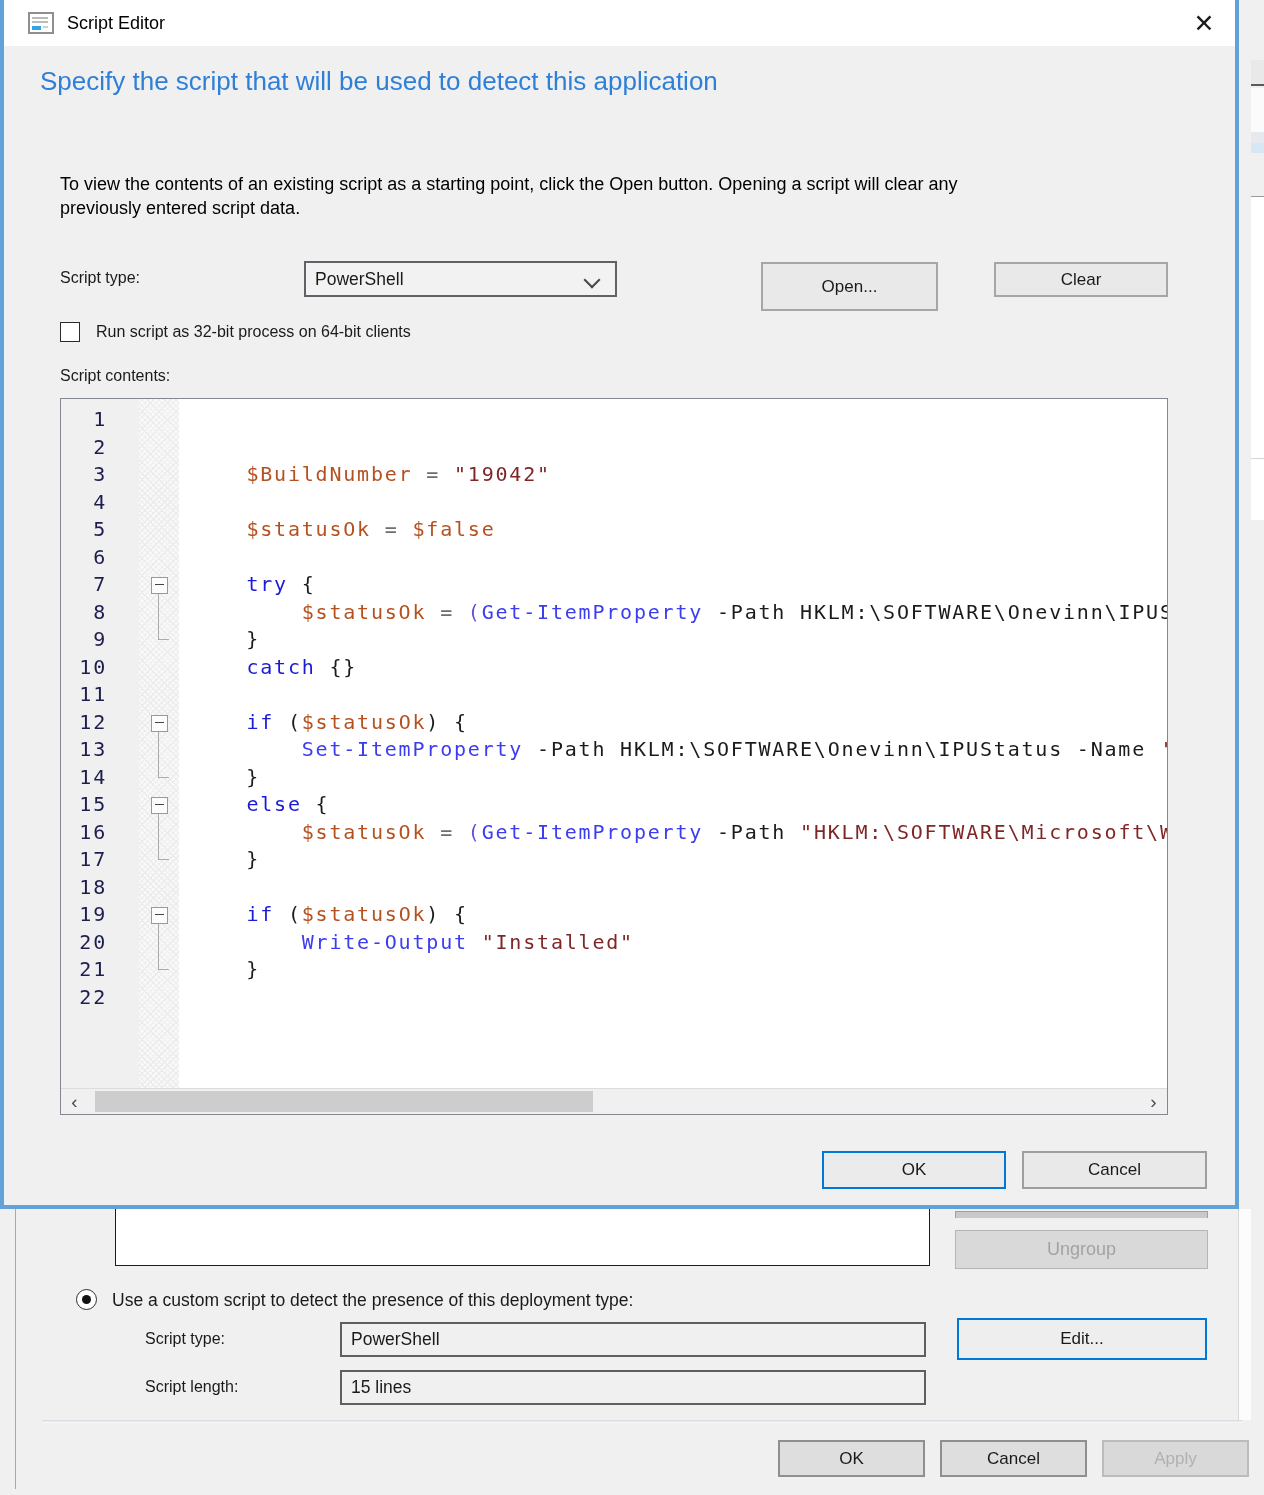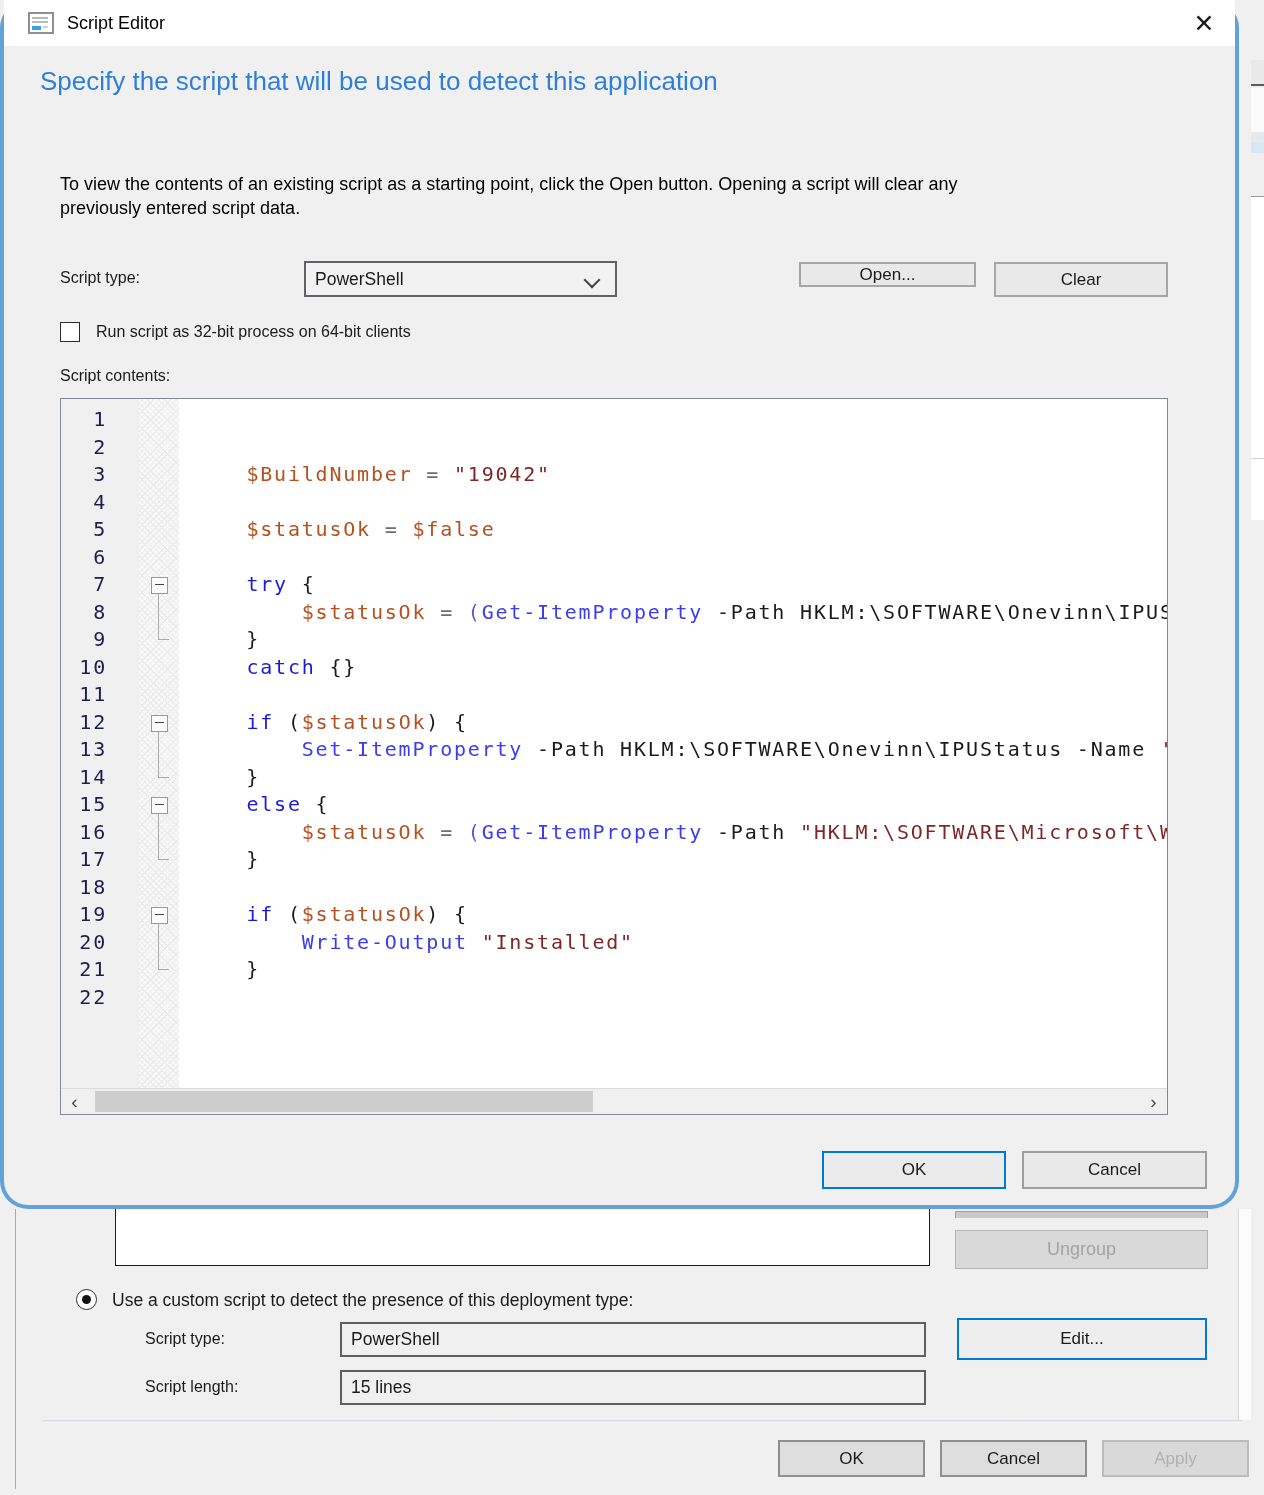--- a/index.html
+++ b/index.html
@@ -1,18 +1,18 @@
 <!DOCTYPE html>
 <html style="--c-keyword: #1b1bd6; --c-cmdlet: #3c3cf0; --c-variable: #b5501f; --c-string: #7f2727; --c-operator: #6e6e6e; --c-paren: #6a4fd0; --c-plain: #1b1b1b; --c-line_number: #1d1d4f;"><head>
 <meta charset="utf-8">
 <style>
   html,body{margin:0;padding:0;background:#e8e8e8;}
   .stage{position:relative;width:1264px;height:1495px;overflow:hidden;
          font-family:"Liberation Sans",sans-serif;background:#f0f0f0;color:#1a1a1a;}
-  .abs{position:absolute;box-sizing:border-box;border-radius:28px;}
+  .abs{position:absolute;box-sizing:border-box;}
 
   
   .sliver{left:1239px;top:0;width:25px;height:1209px;background:#f0f0f0;}
   .sliver .band{position:absolute;left:12px;width:42px;box-sizing:border-box;padding-left:23px;}
 
   
   .bottomarea{left:0;top:1209px;width:1264px;height:286px;background:#f0f0f0;}
   .bottomarea>div{position:absolute;box-sizing:border-box;}
   .listbox{left:115px;top:0;width:815px;height:57px;background:#fff;
            border:1px solid #1c1c1c;border-top:none;}
@@ -49,21 +49,21 @@
   .title-text{font-size:18px;color:#000;}
   .closebtn{left:1178px;top:4px;width:44px;height:38px;display:flex;align-items:center;
             justify-content:center;font-size:25px;font-weight:300;color:#1a1a1a;cursor:default;}
   .heading{left:36px;top:66px;font-size:26px;color:#2e7fd8;}
   .intro{left:56px;top:172px;width:1085px;font-size:18px;line-height:24px;color:#000000;}
   .lbl-stype-top{left:56px;top:269px;}
   .combo{left:300px;top:261px;width:313px;height:36px;background:#f2f2f2;border:2px solid #5f6367;
          display:flex;align-items:center;padding-left:9px;font-size:17.5px;cursor:default;}
   .combo .chev{position:absolute;right:17px;top:11px;width:10px;height:10px;
                border-right:2px solid #44484c;border-bottom:2px solid #44484c;transform:rotate(45deg);}
-  .btn-open{left:795px;top:262px;width:177px;height:25px;background:#e9e9e9;border:2px solid #a6a6a6;}
+  .btn-open{left:757px;top:262px;width:177px;height:49px;background:#e9e9e9;border:2px solid #a6a6a6;}
   .btn-clear{left:990px;top:262px;width:174px;height:35px;background:#e9e9e9;border:2px solid #a6a6a6;}
   .checkbox{left:56px;top:322px;width:20px;height:20px;background:#fff;border:1px solid #2b2b2b;}
   .checkbox-label{left:92px;top:323px;}
   .contents-label{left:56px;top:367px;}
   .btn-ok{left:818px;top:1151px;width:184px;height:38px;background:#ebebeb;border:2px solid #0078d7;}
   .btn-cancel{left:1018px;top:1151px;width:185px;height:38px;background:#e9e9e9;border:2px solid #9e9e9e;}
 
   
   .editor{left:56px;top:398px;width:1108px;height:717px;background:#fff;border:1px solid #828790;}
   .editor>div{position:absolute;box-sizing:border-box;}

